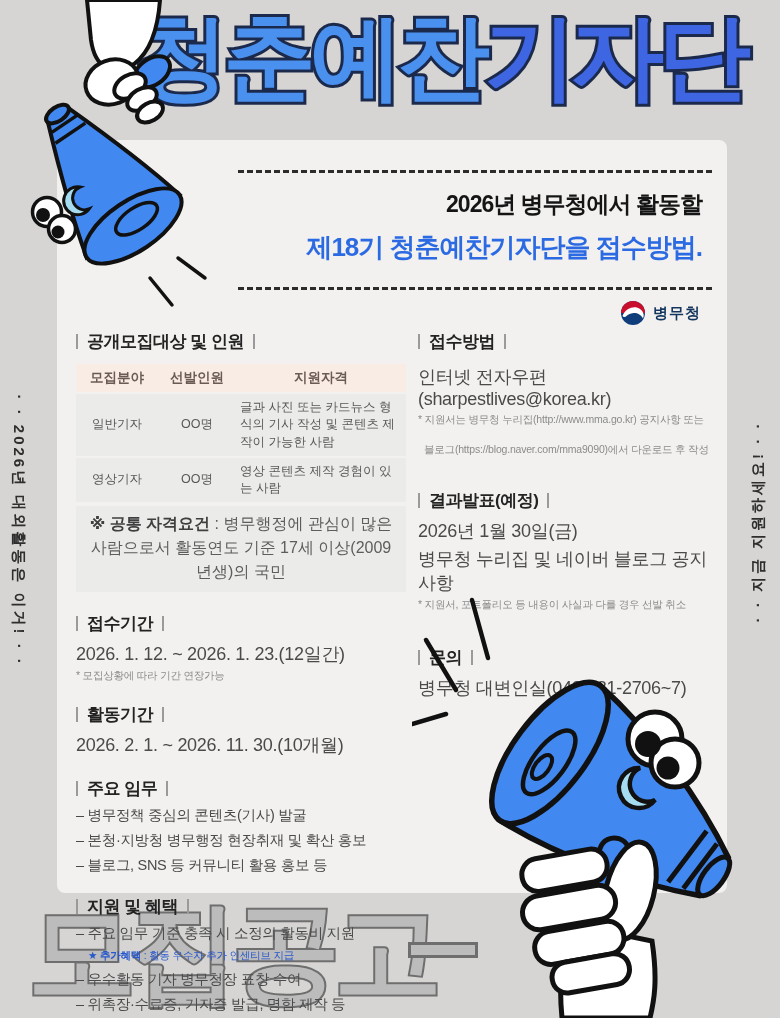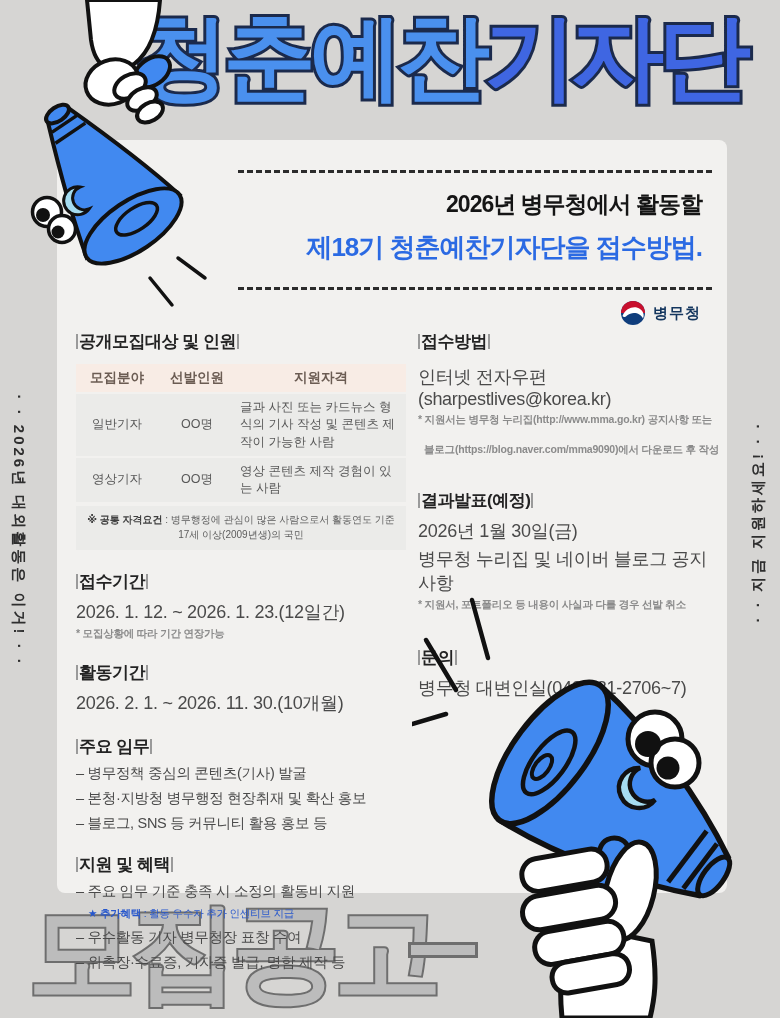--- a/index.html
+++ b/index.html
@@ -35,45 +35,45 @@
   .logo { position:absolute; left:620px; top:300px; z-index:2; display:flex; align-items:center; gap:7px; }
   .logo .name { font-size:15px; font-weight:700; color:#14365e; letter-spacing:1px; }
   
   .col { position:absolute; top:330px; z-index:2; }
   .col-left  { left:76px;  width:334px; }
   .col-right { left:418px; width:302px; }
   .sec { margin-top:20px; }
   .sec:first-child { margin-top:0; }
   .sec-title {
     font-size:17px; font-weight:800; color:#232323; letter-spacing:-0.5px;
-    display:flex; align-items:center; gap:1px;
+    display:flex; align-items:center; gap:9px;
   }
   .sec-title .bar { width:2px; height:15px; background:#9a9a9a; display:inline-block; }
   .val   { font-size:18px; color:#4a4a4a; margin-top:7px; letter-spacing:-0.3px; }
-  .note  { font-size:10.5px; color:#8b8b8b; margin-top:3px; letter-spacing:-0.2px;font-weight:bold; }
+  .note  { font-size:10.5px; color:#8b8b8b; margin-top:3px; letter-spacing:-0.2px; }
   .bullet{ font-size:14.5px; color:#4a4a4a; margin-top:6px; letter-spacing:-0.3px; }
   .blue-note {
     font-size:10.5px; color:#2757cc; line-height:1.5; margin-top:5px;
     padding-left:58px; text-indent:-58px; letter-spacing:-0.2px;
   }
   .blue-note b { font-weight:800; }
   
   table.recruit { border-collapse:separate; border-spacing:0 2px; margin-top:9px; width:330px; }
   table.recruit th {
     background:#f8ece5; color:#6b5c53; font-size:13.5px; font-weight:700;
     padding:5px 3px; text-align:center;
   }
   table.recruit td {
     background:#ebebe9; color:#585858; font-size:12.5px; padding:5px 4px; line-height:1.38;
   }
   td.c { text-align:center; width:82px; }
   td.c2{ text-align:center; width:78px; }
   .tbl-foot {
     background:#ebebe9; width:330px; padding:6px 8px 8px 8px; margin-top:2px;
-    font-size:10px; color:#5d5d5d; text-align:center; line-height:1.5;
+    font-size:16px; color:#5d5d5d; text-align:center; line-height:1.5;
   }
   .tbl-foot b { font-weight:800; color:#3f3f3f; }
   
   .side { position:absolute; width:260px; text-align:center; z-index:2;
     font-size:15px; font-weight:700; color:#2e2e2e; letter-spacing:3px; white-space:nowrap; }
   .side-left  { left:-112px; top:515px; transform:rotate(90deg); }
   .side-right { left:628px;  top:512px; transform:rotate(-90deg); }
   
   .stamp {
     position:absolute; left:28px; top:880px; z-index:1;

